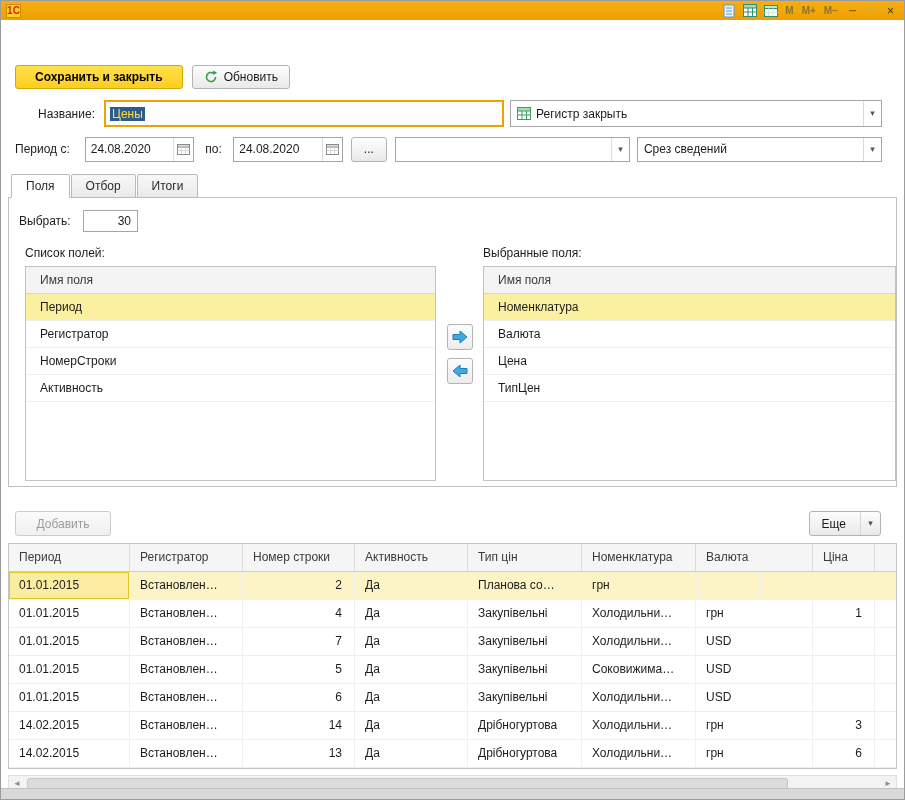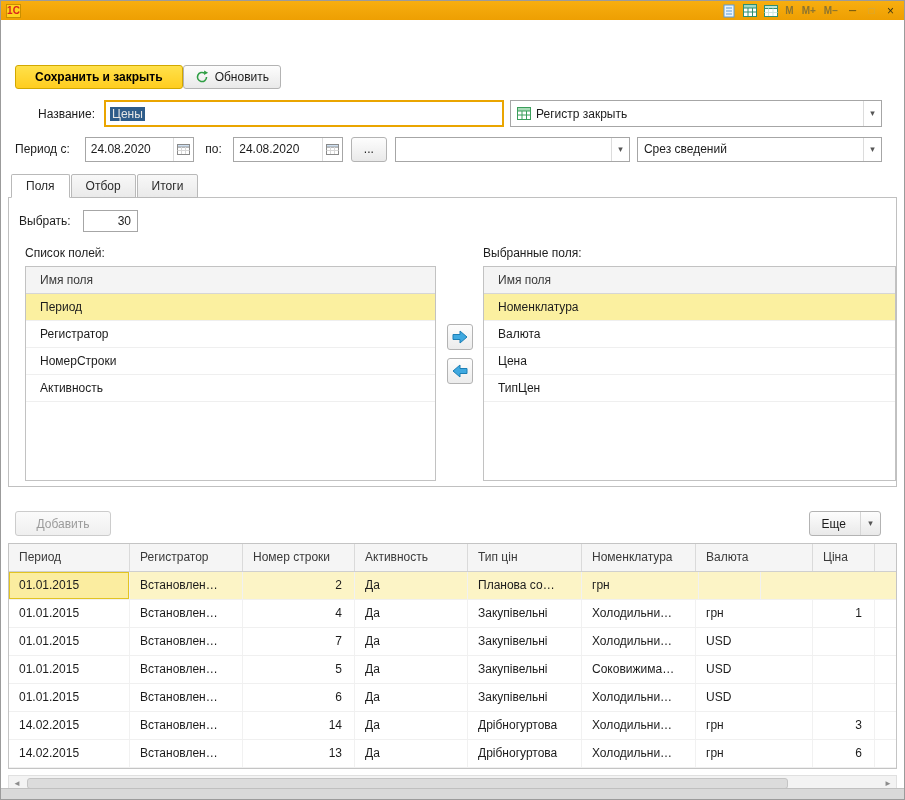--- a/index.html
+++ b/index.html
@@ -12,36 +12,36 @@
   .app-icon{width:15px;height:14px;background:#ffd21e;border:1px solid #c98f00;border-radius:0;color:#d8231f;
             font-weight:bold;font-size:10px;line-height:12px;text-align:center;}
   .tb-spacer{flex:1;}
   .tb-ico{width:17px;height:15px;display:inline-flex;align-items:center;justify-content:center;margin:0 2px;}
   .tb-m{color:#8c7430;font-size:10px;font-weight:bold;margin:0 4px;cursor:default;}
   .win-btn{width:17px;text-align:center;font-size:10px;color:#3c3514;margin-left:2px;cursor:default;}
   .win-btn.maximize{color:#c9a94f;}
   .win-btn.close{font-size:12px;}
 
   
-  .cmdbar{margin:45px 0 0 14px;display:flex;align-items:center;}
+  .cmdbar{margin:45px 0 0 14px;display:flex;gap:9px;align-items:center;}
   .btn{background:linear-gradient(#fdfdfd,#e9e9e9);border:1px solid #b3b3b3;border-radius:3px;height:24px;
        padding:0 11px;display:inline-flex;align-items:center;gap:6px;font-family:inherit;font-size:12px;color:#1c1c1c;cursor:default;}
   .btn-save{background:linear-gradient(#ffe14b,#ffcd1f);border:1px solid #d2a800;border-radius:3px;height:24px;
             padding:0 19px;font-weight:bold;font-family:inherit;font-size:12px;color:#000;cursor:default;}
 
   
   .frm-row{display:flex;align-items:center;margin:0 22px 0 14px;}
   .name-row{margin-top:11px;height:27px;margin-left:37px;}
   .period-row{margin-top:6px;height:32px;}
   .lbl{display:inline-block;color:#1c1c1c;}
   .lbl-name{width:66px;}
   .lbl-period{width:70px;}
   .lbl-po{width:24px;margin-left:11px;}
   .txt-input{width:400px;height:27px;border:2px solid #eaa500;background:#fff;display:flex;align-items:center;padding:0 4px;}
-  .sel-text{background:#2e5c8a;color:#e5e5e5;padding:0 2px;}
+  .sel-text{background:#2e5c8a;color:#fde047;padding:0 2px;}
   .combo{height:27px;border:1px solid #a6a6a6;background:#fff;display:flex;align-items:center;padding-left:6px;overflow:hidden;}
   .combo-reg{flex:1;margin-left:6px;}
   .combo-text{flex:1;white-space:nowrap;overflow:hidden;}
   .combo-ico{display:inline-flex;margin-right:5px;}
   .combo-dd{width:18px;height:100%;margin-left:auto;border-left:1px solid #dcdcdc;display:flex;align-items:center;justify-content:center;flex:none;}
   .caret{color:#555;font-size:9px;line-height:1;}
   .caret::after{content:"▾";}
   .date-input{width:110px;height:25px;border:1px solid #a6a6a6;background:#fff;display:flex;align-items:center;padding-left:5px;}
   .date-text{flex:1;}
   .cal-btn{width:20px;height:100%;border-left:1px solid #dcdcdc;display:flex;align-items:center;justify-content:center;}

